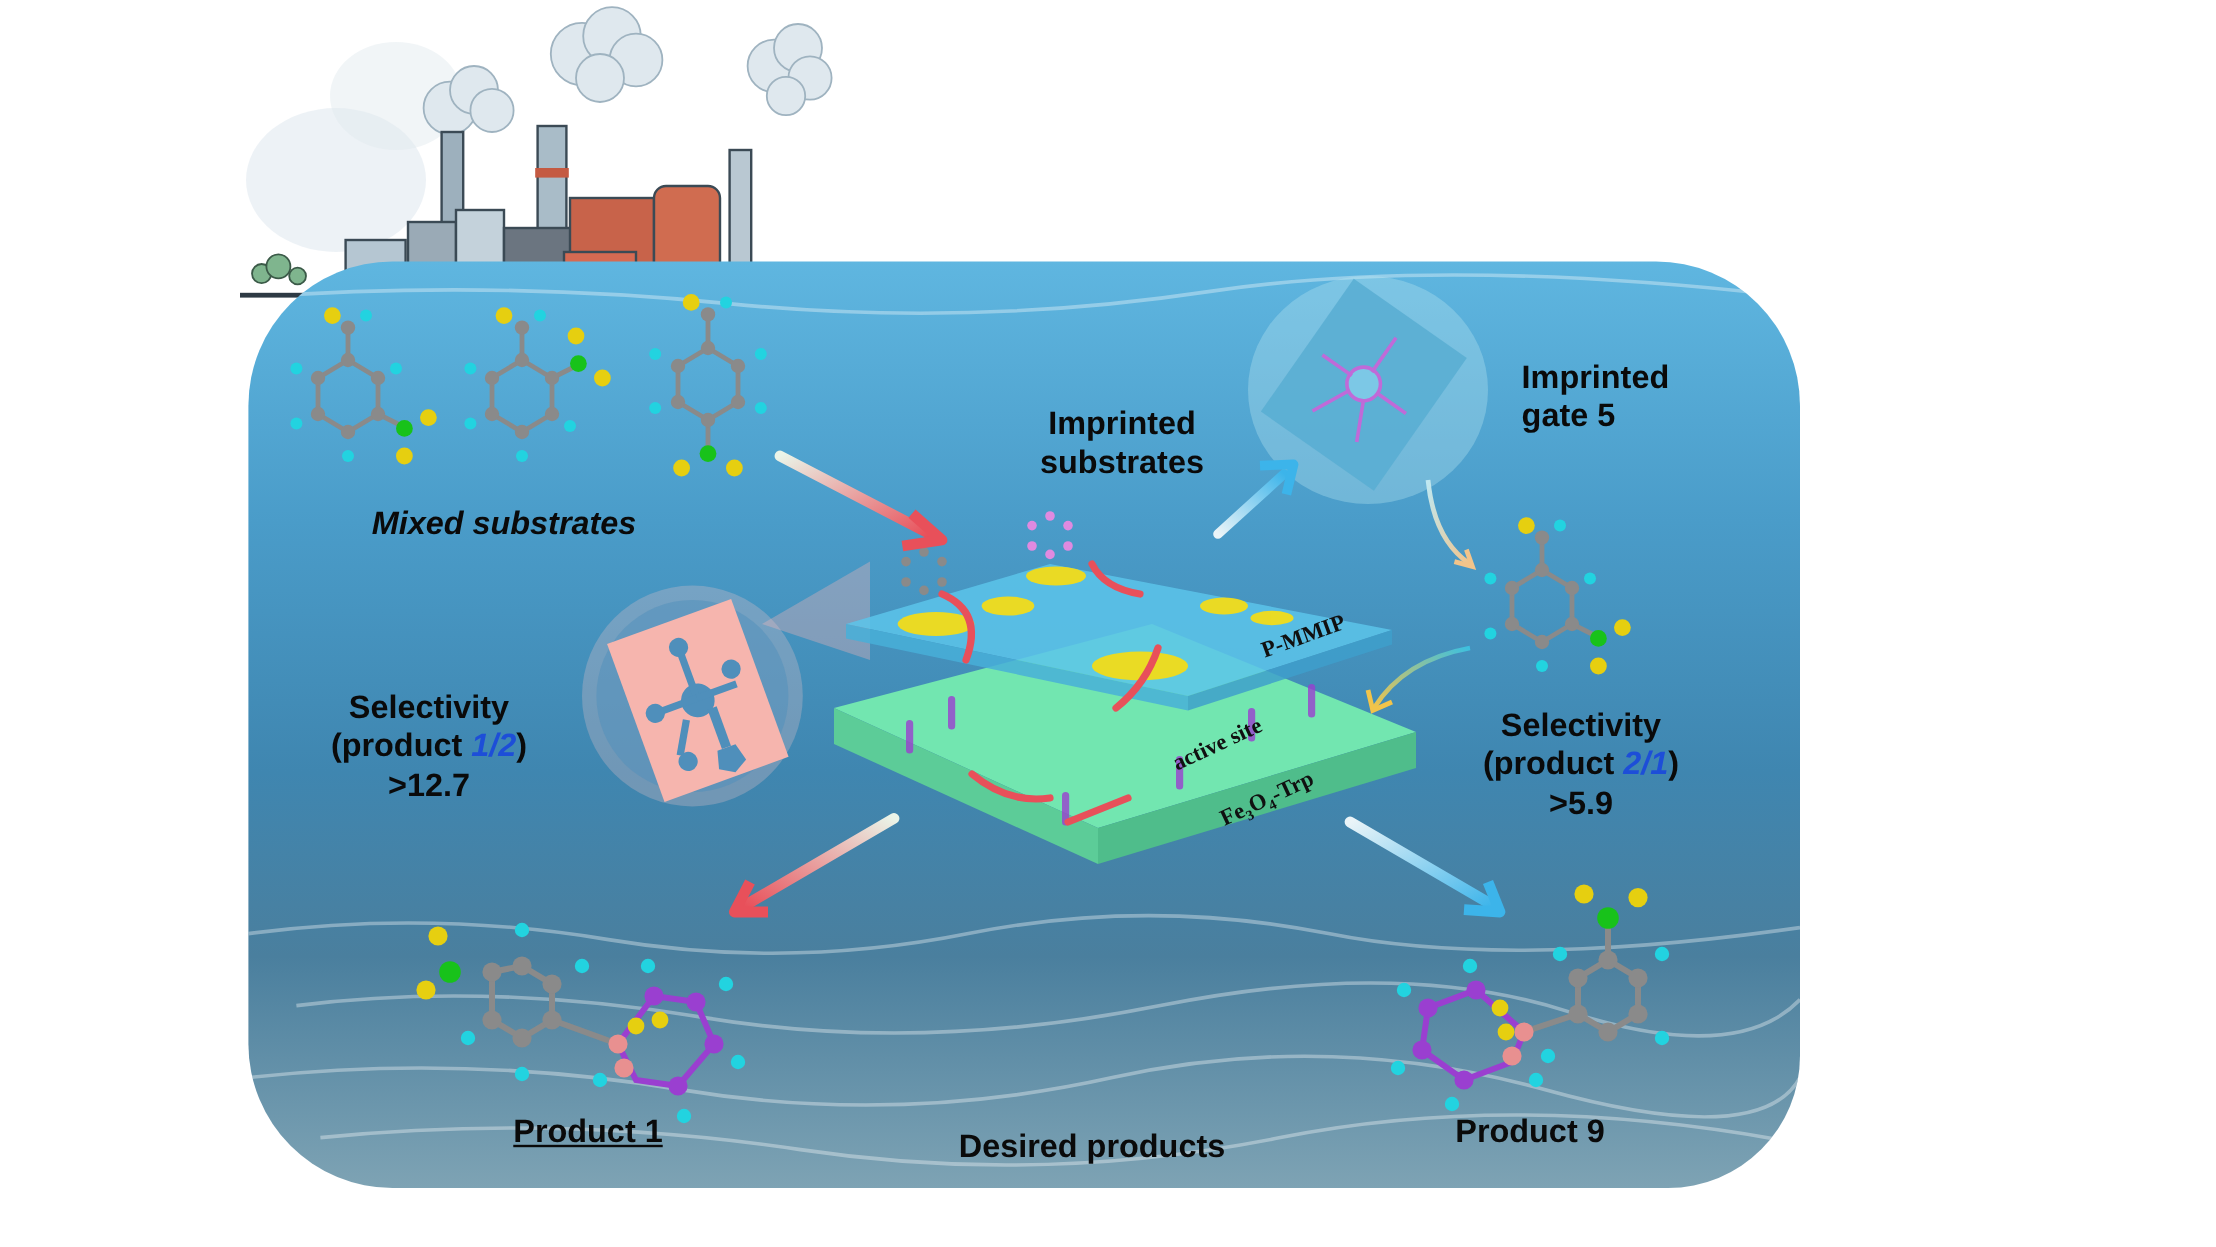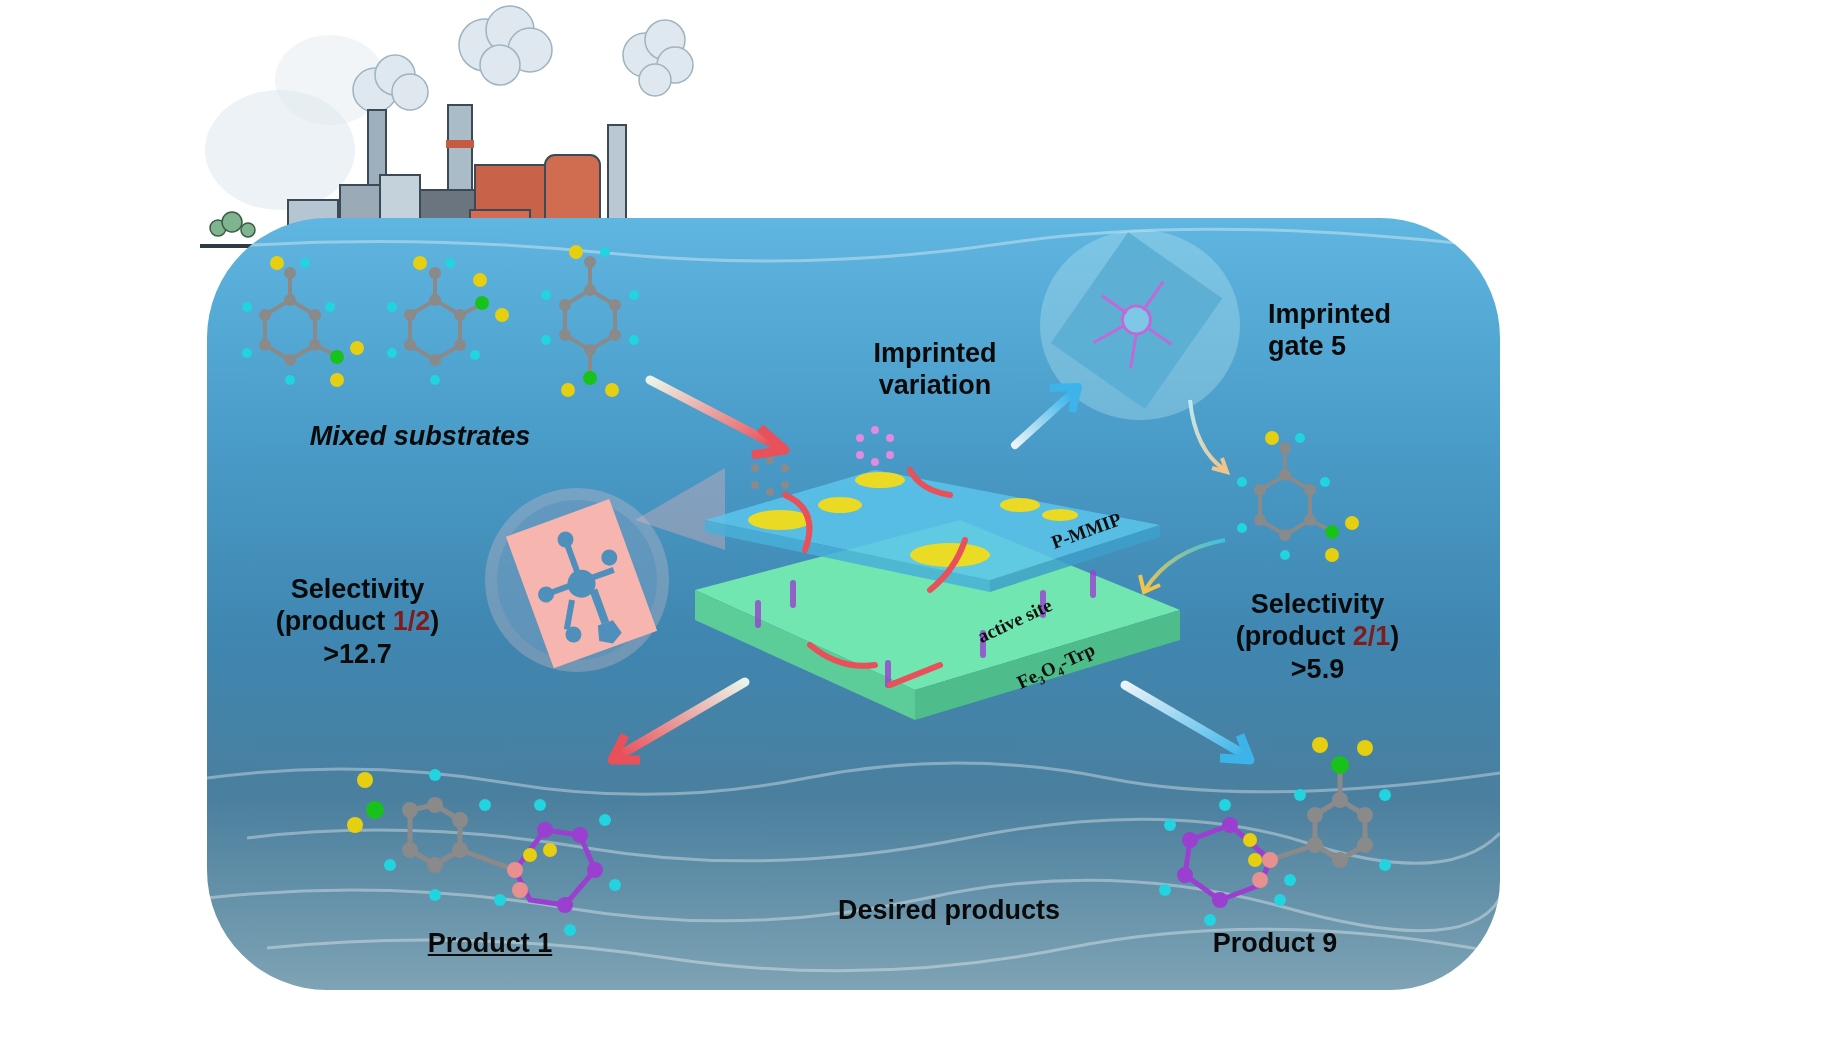--- a/index.html
+++ b/index.html
@@ -5,21 +5,21 @@
   html, body { margin:0; padding:0; }
   body { width:1847px; height:1039px; background:#ffffff; position:relative; overflow:hidden;
          font-family:"Liberation Sans", sans-serif; }
   .abs { position:absolute; }
   #water { left:207px; top:218px; width:1293px; height:772px; border-radius:120px 120px 110px 120px;
            overflow:hidden;
            background: linear-gradient(180deg, #5fb6e0 0%, #4a9cc9 28%, #3f86b0 55%, #4a7f9e 75%, #7ea3b4 100%); }
   #water .ripples { position:absolute; left:0; top:0; width:100%; height:100%; }
   .label { position:absolute; font-weight:bold; color:#0a0a0a; text-align:center; line-height:1.2; }
   .lbl-lg { font-size:27px; }
-  .red { color:#7f1d1d; }
+  .red { color:#1d4ed8;font-style:italic; }
   .serif { font-family:"Liberation Serif", serif; font-weight:bold; position:absolute; color:#101010; }
   svg { position:absolute; overflow:visible; }
 </style>
 </head>
 <body>
 
 <svg style="left:200px;top:0;" width="560" height="250" viewBox="0 0 560 250">
 
   <g fill="#dfe8ee" stroke="#9fb3c0" stroke-width="1.5">
     <ellipse cx="80" cy="150" rx="75" ry="60" opacity="0.55" stroke="none"></ellipse>
@@ -154,21 +154,21 @@
       <circle cx="16" cy="100" r="5"></circle>
       <circle cx="104" cy="55" r="5"></circle>
       <circle cx="104" cy="100" r="5"></circle>
     </g>
 </svg>
 
 <div class="label lbl-lg" style="left:290px;top:420px;width:260px;font-style:italic;">Mixed substrates</div>
 
 <div class="label lbl-lg" style="left:845px;top:337px;width:180px;">
   <div>Imprinted</div>
-  <div>variation</div>
+  <div>substrates</div>
 </div>
 
 <div class="label lbl-lg" style="left:1268px;top:298px;width:160px;text-align:left;">
   <div>Imprinted</div>
   <div>gate 5</div>
 </div>
 
 <div class="label lbl-lg" style="left:245px;top:573px;width:225px;">
   <div>Selectivity</div>
   <div><span>(product </span><span class="red">1/2</span><span>)</span></div>
@@ -176,21 +176,21 @@
 </div>
 
 <div class="label lbl-lg" style="left:1205px;top:588px;width:225px;">
   <div>Selectivity</div>
   <div><span>(product </span><span class="red">2/1</span><span>)</span></div>
   <div>&gt;5.9</div>
 </div>
 
 <div class="label lbl-lg" style="left:400px;top:927px;width:180px;text-decoration:underline;">Product 1</div>
 <div class="label lbl-lg" style="left:1185px;top:927px;width:180px;">Product 9</div>
-<div class="label lbl-lg" style="left:760px;top:894px;width:300px;text-align:right;">Desired products</div>
+<div class="label lbl-lg" style="left:760px;top:939px;width:300px;">Desired products</div>
 
 <svg style="left:485px;top:480px;" width="300" height="200">
   <polygon points="150,40 240,-12 240,70" fill="#f3b4b8" opacity="0.35"></polygon>
   <circle cx="92" cy="100" r="92" fill="#f0c4c8" opacity="0.28"></circle>
   <circle cx="92" cy="100" r="80" fill="#4f8fbb" opacity="0.5"></circle>
   <g transform="rotate(-20 92 100)">
     <rect x="40" y="35" width="110" height="140" fill="#f6b5ae"></rect>
     <g fill="#4f8fbb">
       <circle cx="95" cy="105" r="14"></circle>
       <rect x="92" y="60" width="6" height="45"></rect>

